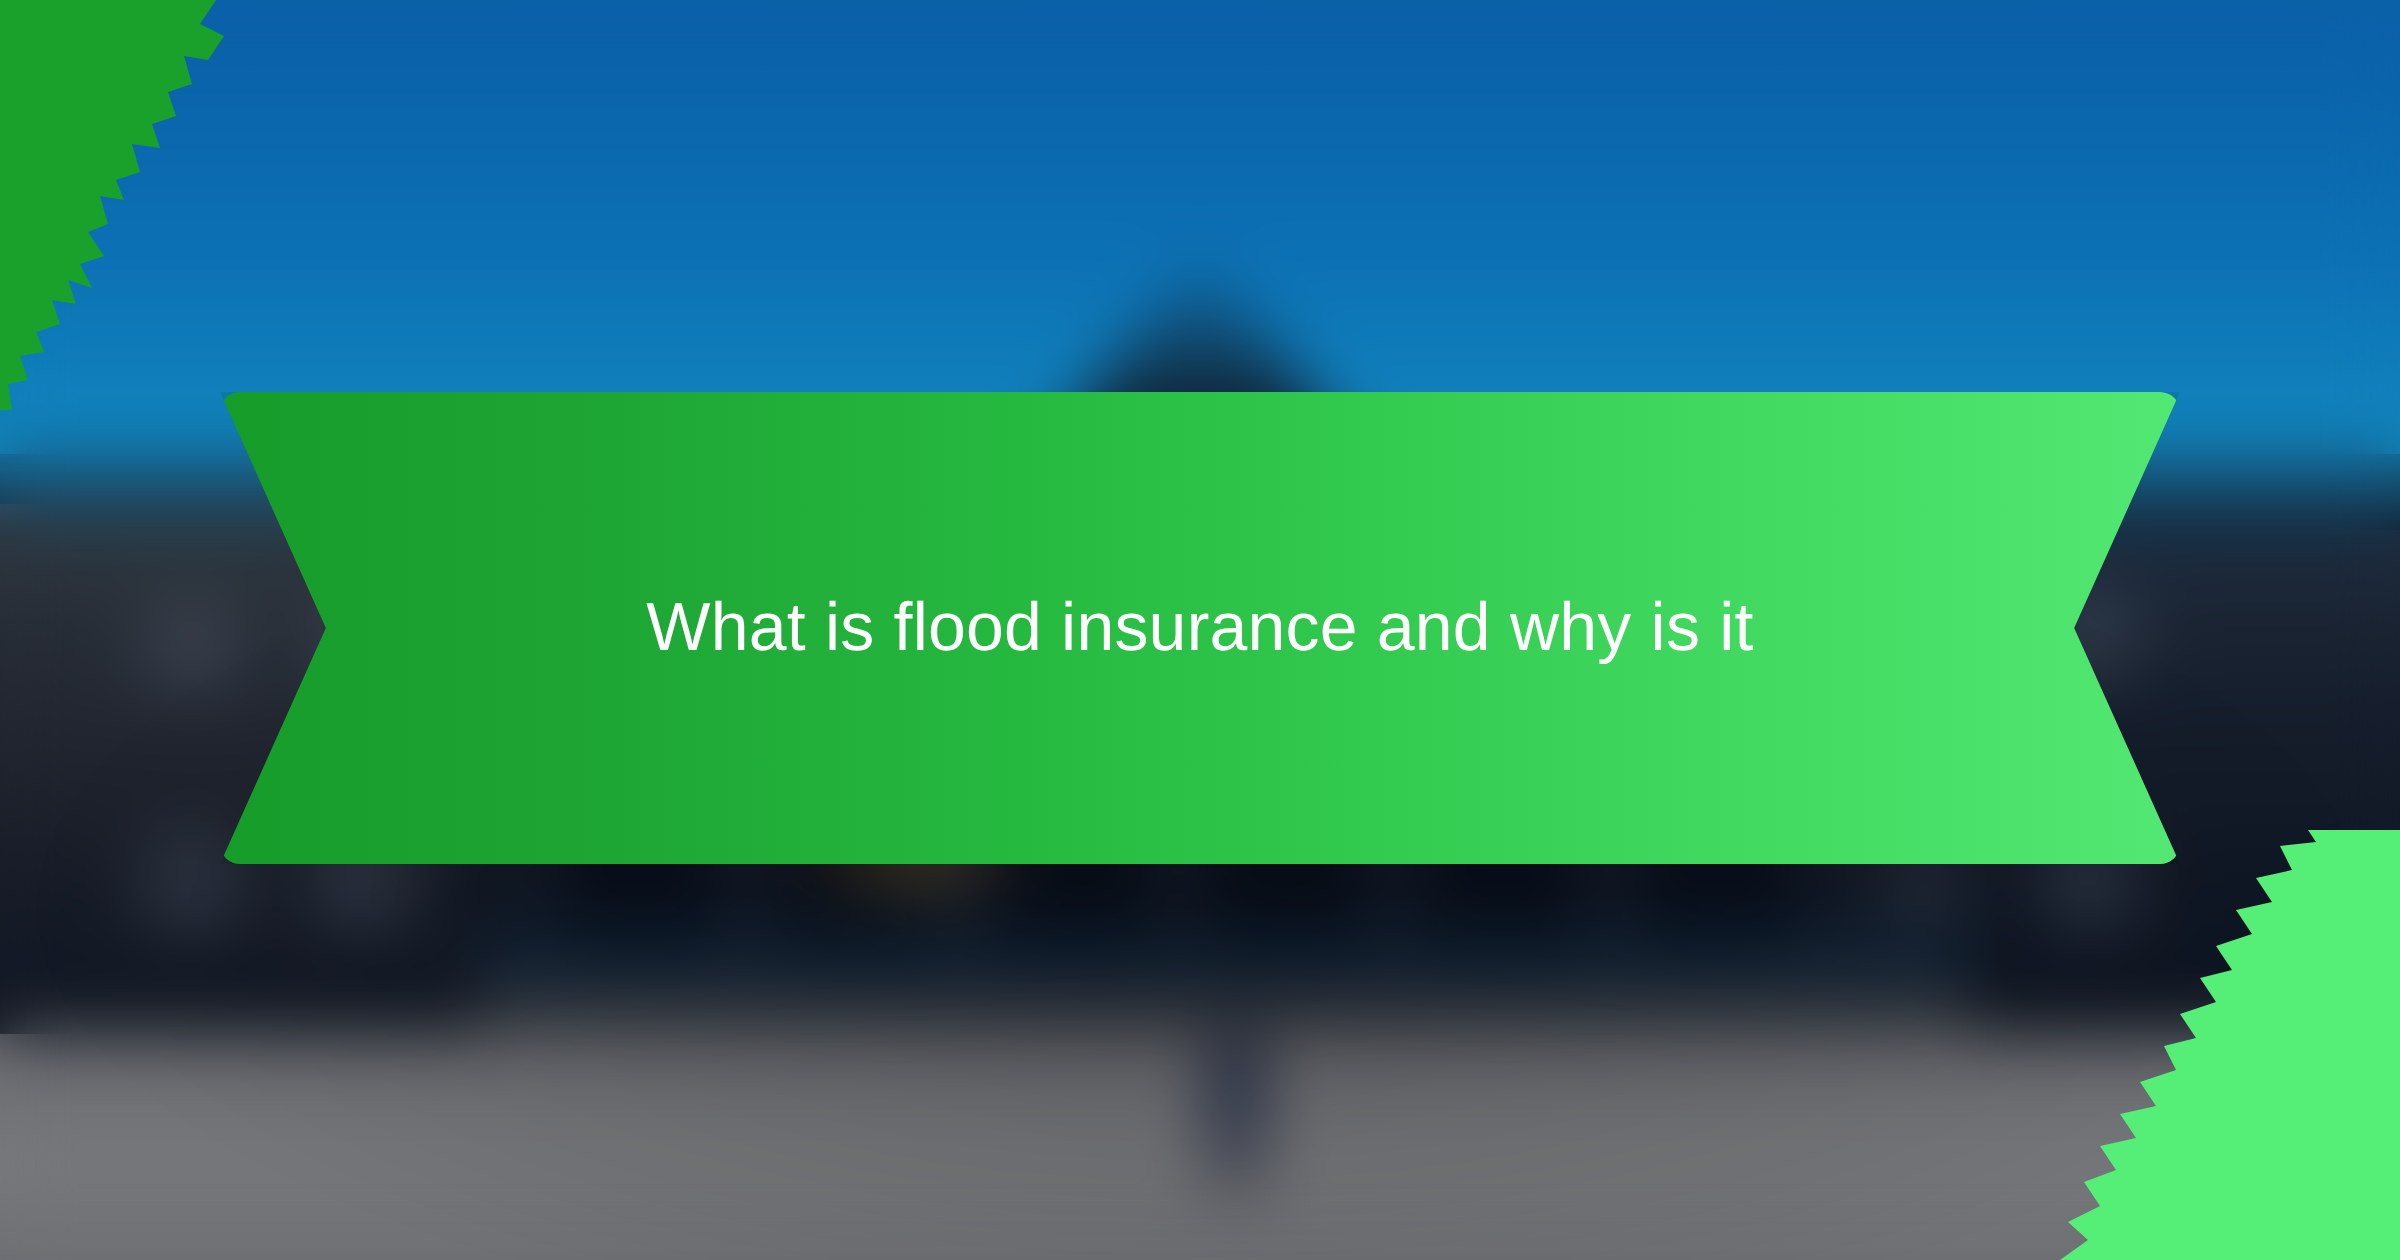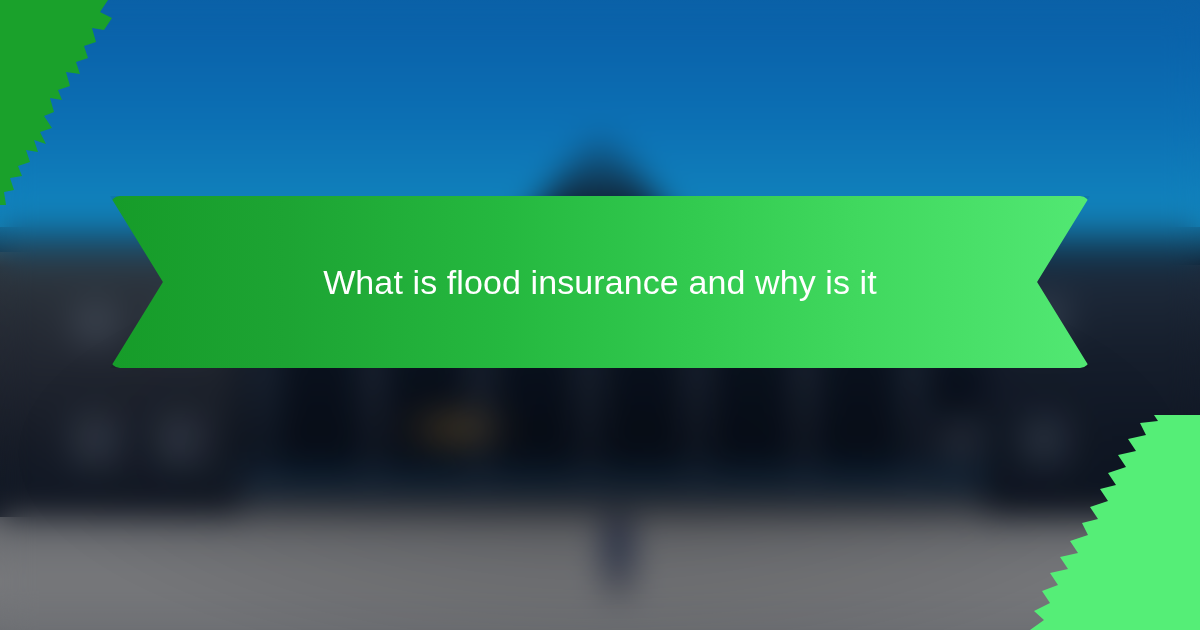--- a/index.html
+++ b/index.html
@@ -148,21 +148,21 @@
     height: 215px;
   }
   .torn svg { display: block; width: 100%; height: 100%; }
 
   
   .banner {
     position: absolute;
     left: 110px;
     top: 196px;
     width: 980px;
-    height: 172px;
+    height: 236px;
   }
   .banner-shape {
     position: absolute;
     inset: 0;
     background: linear-gradient(90deg,
       #169c29 0%,
       #1da433 18%,
       #25b83f 40%,
       #31c94e 58%,
       #40d85e 76%,

